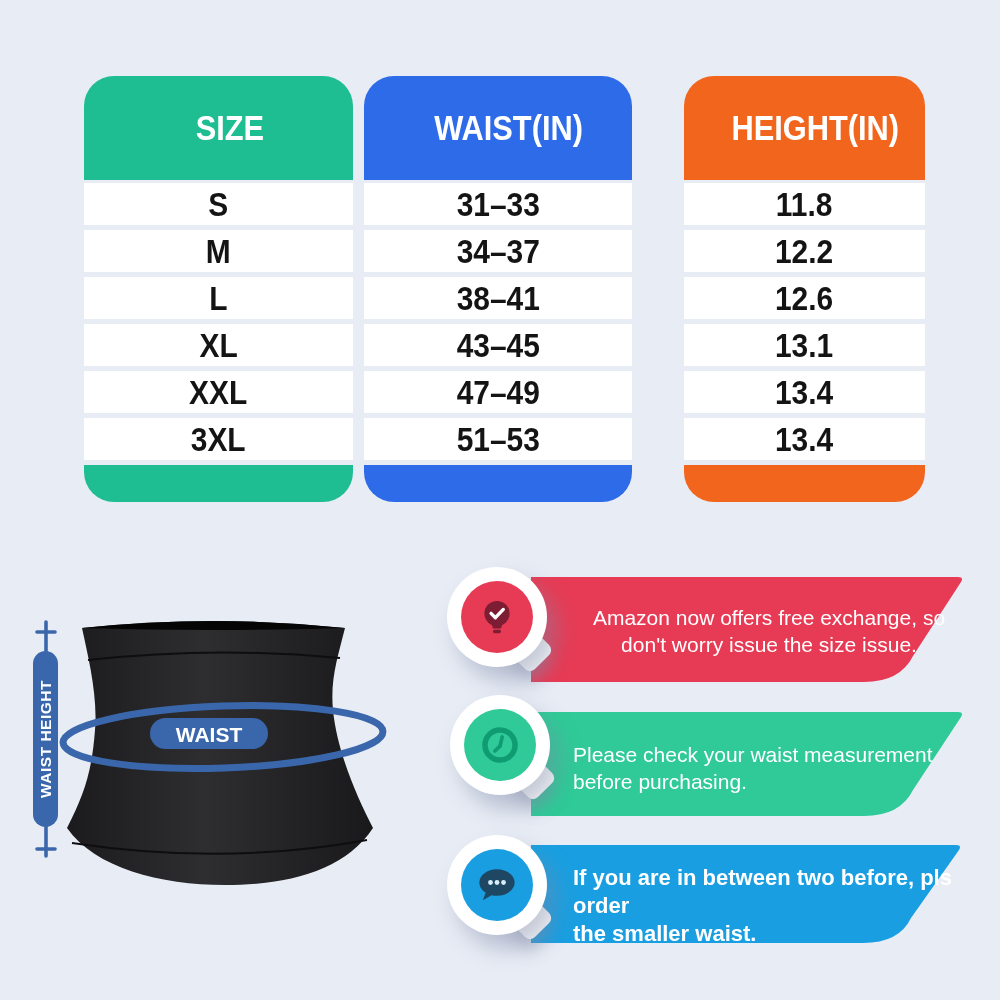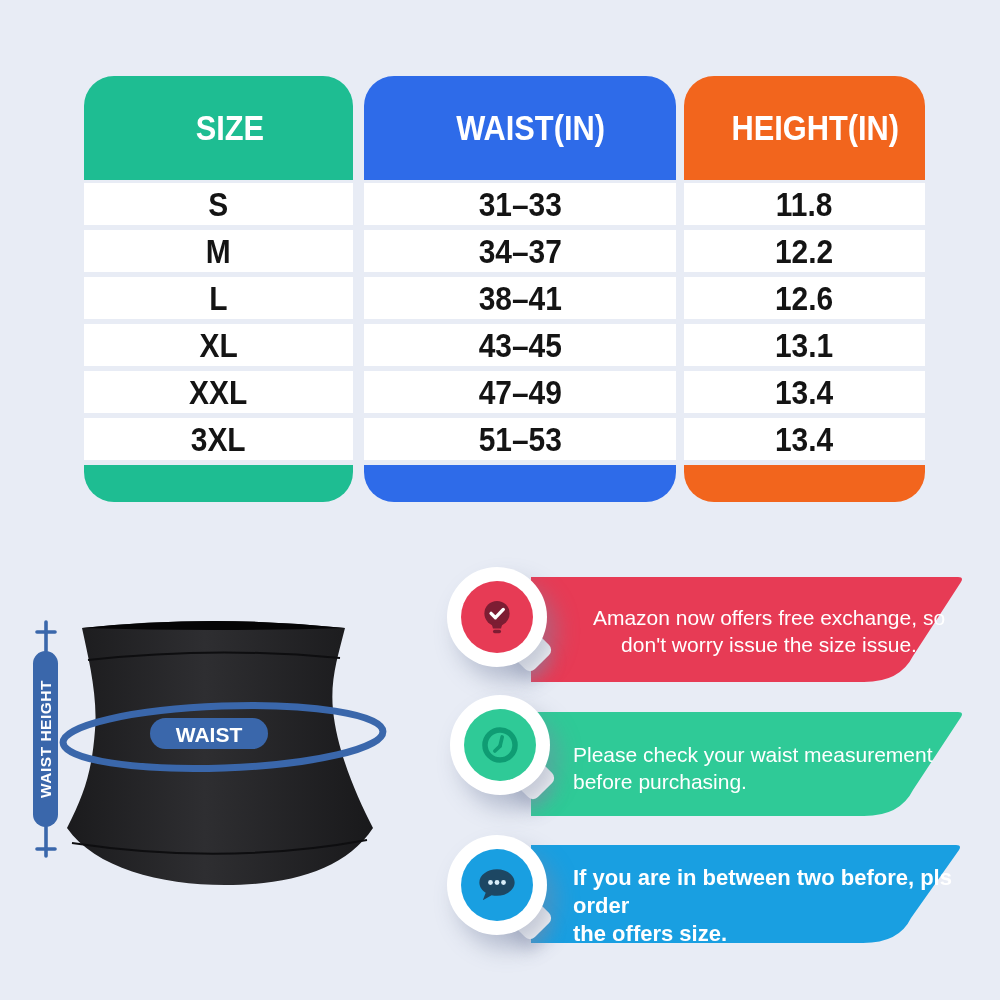--- a/index.html
+++ b/index.html
@@ -57,21 +57,21 @@
         </div>
       <div class="cell">
           <span class="cond">XXL</span>
         </div>
       <div class="cell">
           <span class="cond">3XL</span>
         </div>
       <div class="col-footer" style="background: rgb(30, 189, 146);"></div>
     </div>
 
-    <div class="col" style="left:364px; width:312px;">
+    <div class="col" style="left:364px; width:268px;">
       <div class="col-header" style="background: rgb(46, 107, 233);">
         <span class="cond">WAIST(IN)</span>
       </div>
       <div class="cell">
           <span class="cond">31–33</span>
         </div>
       <div class="cell">
           <span class="cond">34–37</span>
         </div>
       <div class="cell">
@@ -197,21 +197,21 @@
         </g>
       </svg>
     </div>
   </div>
 
   <svg class="banner-svg" style="top:845px;" width="434" height="98" viewBox="0 0 434 98">
     <path d="M0,0 L425,0 Q431,0 428,5 L380,73 Q368,98 332,98 L0,98 Z" style="fill: rgb(25, 159, 225);"></path>
   </svg>
   <div class="callout-text bold" style="top:864px;">
     <div>If you are in between two before, pls order</div>
-    <div>the offers size.</div>
+    <div>the smaller waist.</div>
   </div>
   <div class="badge" style="left:447px; top:835px;">
     <div class="badge-tail"></div>
     <div class="badge-circle"></div>
     <div class="badge-inner" style="background: rgb(25, 159, 225);">
       <svg viewBox="0 0 24 24" width="46" height="46">
         <path d="M12,3.8 C6.9,3.8 2.8,6.9 2.8,10.7 C2.8,12.9 4.1,14.8 6.1,16 L4.6,19.9 L9.2,17.3
                  C10.1,17.5 11,17.6 12,17.6 C17.1,17.6 21.2,14.5 21.2,10.7 C21.2,6.9 17.1,3.8 12,3.8 Z" style="fill: rgb(29, 71, 99);"></path>
         <g fill="#d8edf9">
           <circle cx="8.6" cy="10.7" r="1.25"></circle>

